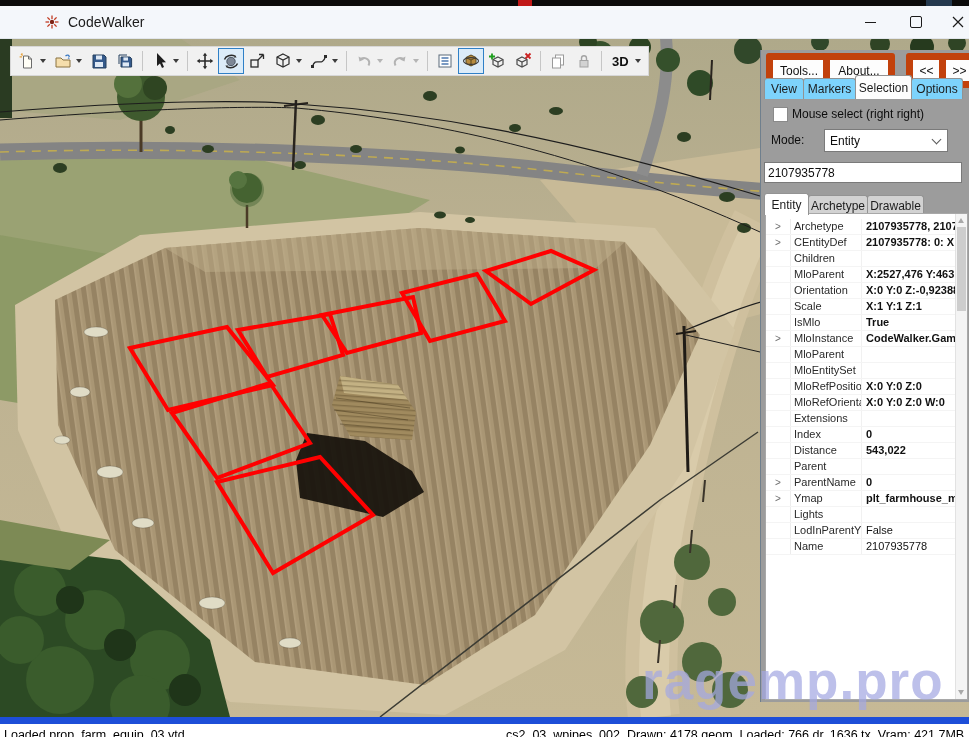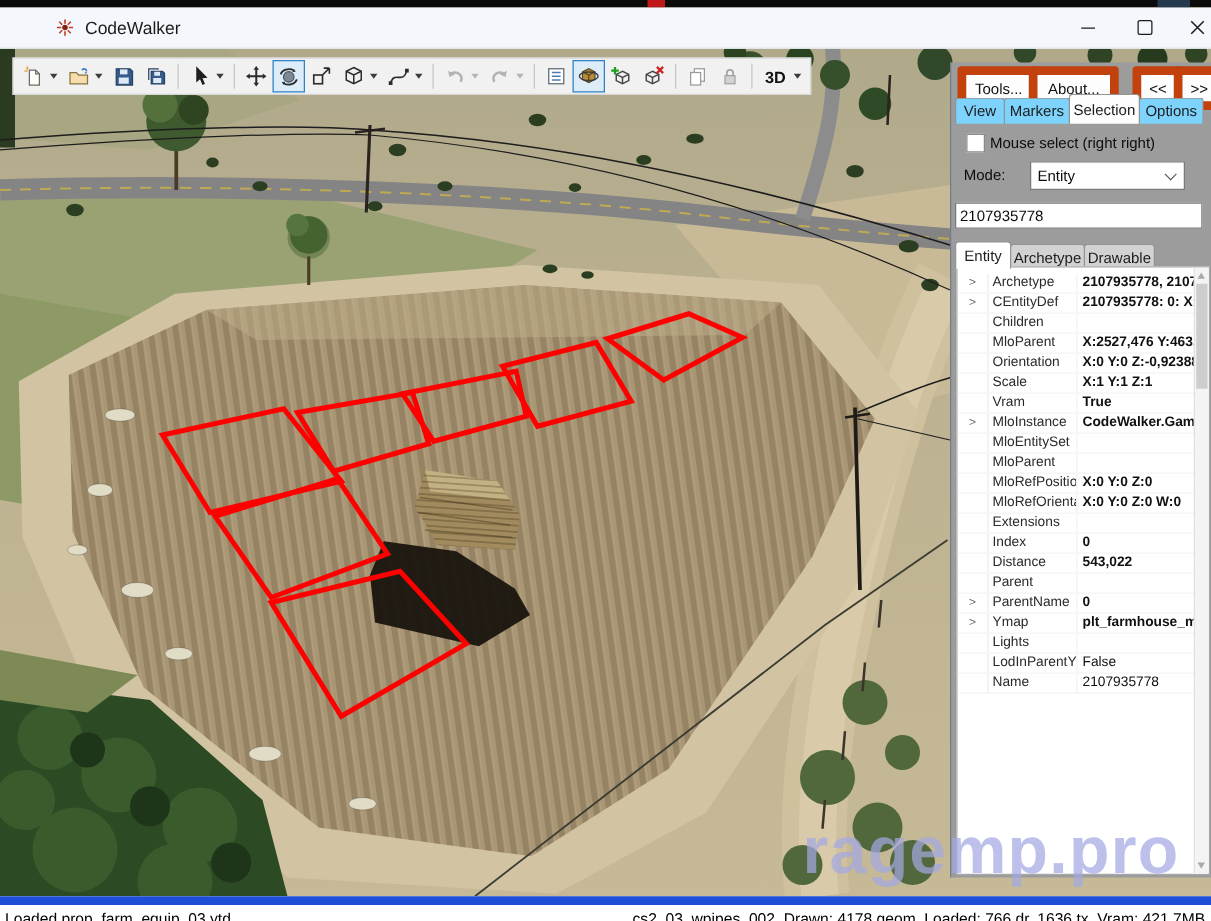--- a/index.html
+++ b/index.html
@@ -454,36 +454,36 @@
             <span class="pname">Orientation</span>
             <span class="pval">X:0 Y:0 Z:-0,92388</span>
           </div>
         <div class="prow bold">
             <span class="pexp"></span>
             <span class="pname">Scale</span>
             <span class="pval">X:1 Y:1 Z:1</span>
           </div>
         <div class="prow bold">
             <span class="pexp"></span>
-            <span class="pname">Vram</span>
+            <span class="pname">IsMlo</span>
             <span class="pval">True</span>
           </div>
         <div class="prow bold">
             <span class="pexp">&gt;</span>
             <span class="pname">MloInstance</span>
             <span class="pval">CodeWalker.GameF</span>
           </div>
         <div class="prow">
             <span class="pexp"></span>
+            <span class="pname">MloParent</span>
+            <span class="pval"></span>
+          </div>
+        <div class="prow">
+            <span class="pexp"></span>
             <span class="pname">MloEntitySet</span>
-            <span class="pval"></span>
-          </div>
-        <div class="prow">
-            <span class="pexp"></span>
-            <span class="pname">MloParent</span>
             <span class="pval"></span>
           </div>
         <div class="prow bold">
             <span class="pexp"></span>
             <span class="pname">MloRefPosition</span>
             <span class="pval">X:0 Y:0 Z:0</span>
           </div>
         <div class="prow bold">
             <span class="pexp"></span>
             <span class="pname">MloRefOrientation</span>

